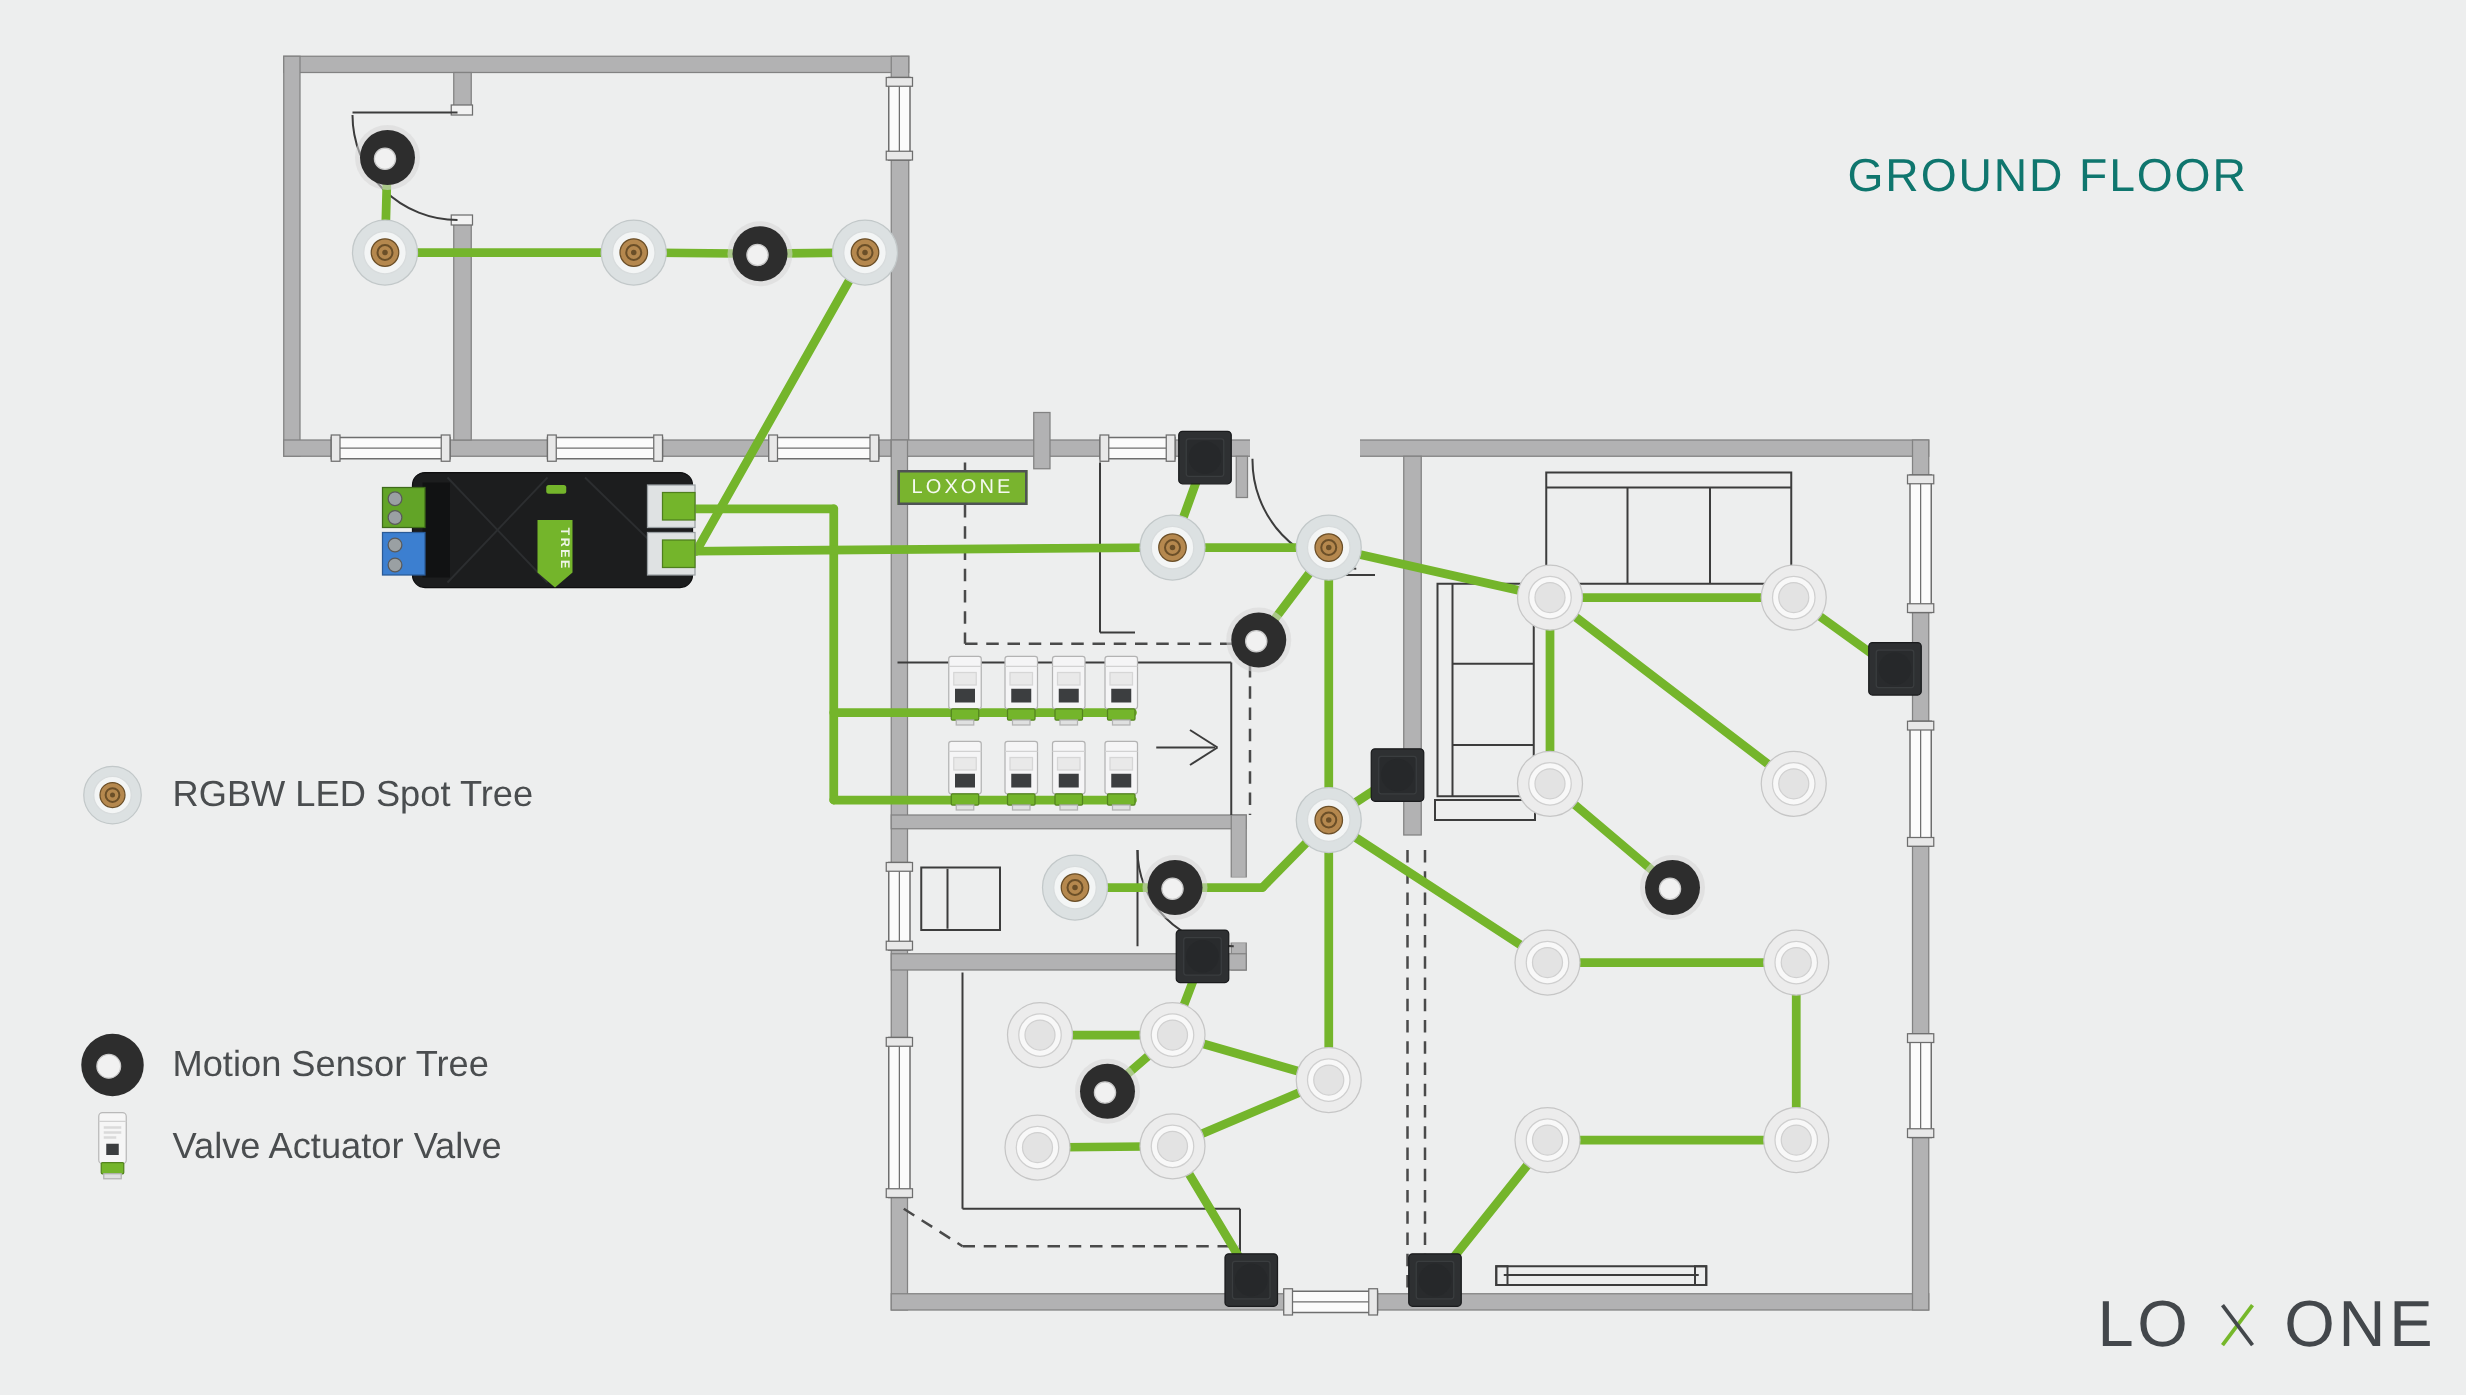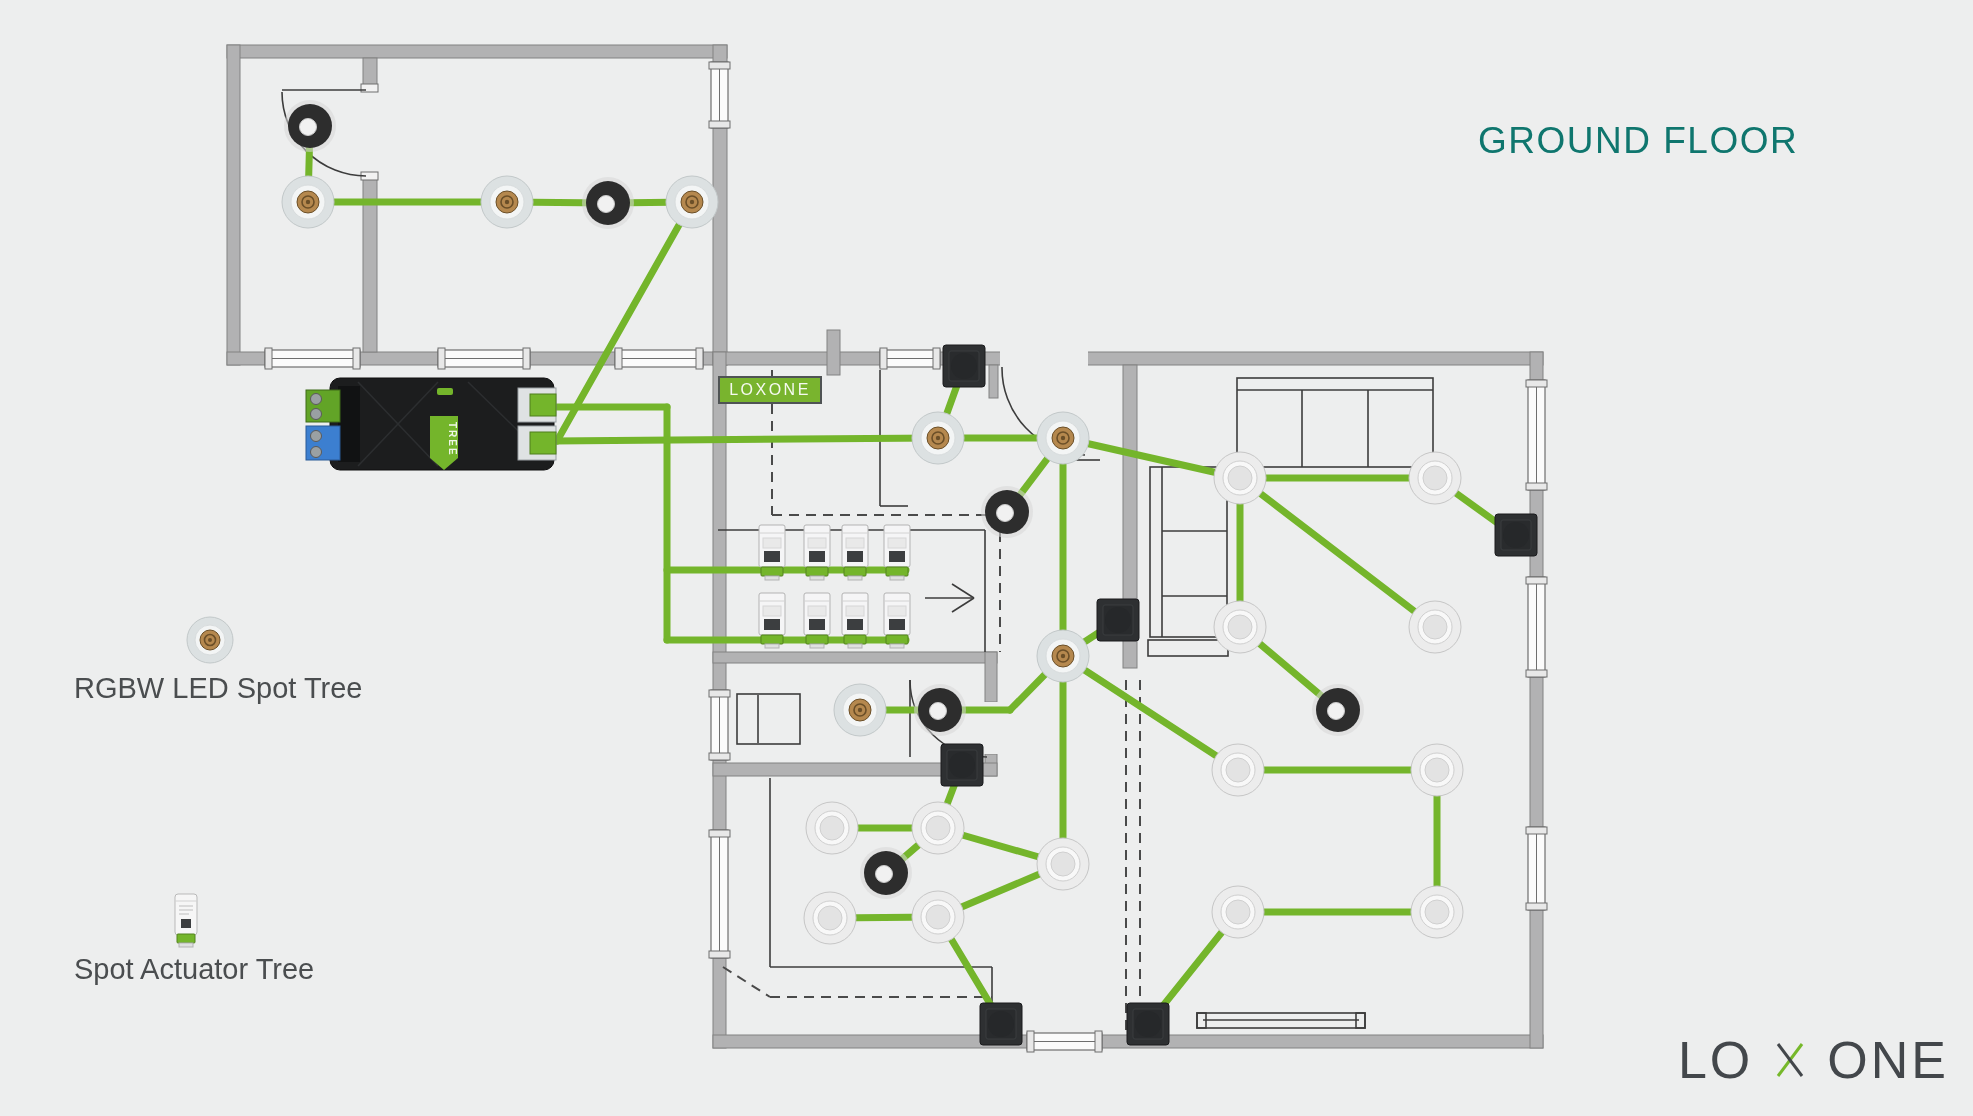--- a/index.html
+++ b/index.html
@@ -3,21 +3,21 @@
 <meta charset="utf-8">
 <style>
   html,body{margin:0;padding:0;background:#e4e4e4;}
   #stage{position:relative;width:1973px;height:1116px;background:#edeeee;overflow:hidden;
          font-family:"Liberation Sans",sans-serif;}
   #plan-svg{position:absolute;left:0;top:0;}
   .page-title{position:absolute;left:1478px;top:120px;font-size:37px;font-weight:300;
         letter-spacing:1.5px;color:#0f766e;}
   
   #legend{position:absolute;left:58px;top:602px;width:500px;height:360px;}
-  .legend-row{position:absolute;left:0;height:56px;display:flex;align-items:center;flex-direction:column;}
+  .legend-row{position:absolute;left:0;height:56px;display:flex;align-items:center;}
   .legend-icon{width:64px;display:flex;justify-content:center;align-items:center;flex:0 0 64px;}
   .legend-label{font-size:29px;color:#4a4d4f;margin-left:16px;white-space:nowrap;}
   
   #loxone-box{position:absolute;left:718px;top:340px;width:100px;height:24px;background:#79b42e;
         border:2px solid #4f5354;display:flex;align-items:center;justify-content:center;
         color:rgba(255,255,255,.93);font-size:16px;font-weight:300;letter-spacing:2.5px;margin-top:36px;}
   
   #logo{position:absolute;right:24px;top:1034px;display:flex;align-items:center;
         color:#43474b;font-size:52px;font-weight:200;letter-spacing:3px;line-height:1;gap:19px;}
   #logo .x-glyph{margin:0 1px;display:block;}
@@ -363,35 +363,44 @@
           <circle cx="26" cy="26" r="10" fill="#b5884e" stroke="#6b4f28"></circle>
           <circle cx="26" cy="26" r="5.5" fill="none" stroke="#6b4f28" stroke-width="1.6"></circle>
           <circle cx="26" cy="26" r="2" fill="#6b4f28"></circle>
         </svg>
       </span>
       <span class="legend-label">RGBW LED Spot Tree</span>
     </div>
 
 
 
+    <div class="legend-row" style="top:222px">
+      <span class="legend-icon">
+        <svg width="54" height="54">
+          <circle cx="27" cy="27" r="25" fill="#2d2d2d"></circle>
+          <circle cx="24" cy="28" r="9.5" fill="#f1f1f1" stroke="#c9c9c9"></circle>
+        </svg>
+      </span>
+      <span class="legend-label">Motion Sensor Tree</span>
+    </div>
 
     <div class="legend-row" style="top:287px">
       <span class="legend-icon">
         <svg width="28" height="58">
           <rect x="3" y="2" width="22" height="41" rx="3" fill="#f6f6f6" stroke="#b9b9b9"></rect>
           <line x1="3" y1="9" x2="25" y2="9" stroke="#d2d2d2"></line>
           <rect x="7" y="13" width="14" height="2" fill="#dadada"></rect>
           <rect x="7" y="17" width="14" height="2" fill="#dadada"></rect>
           <rect x="7" y="21" width="10" height="2" fill="#dadada"></rect>
           <rect x="9" y="27" width="10" height="9" fill="#3c3e40"></rect>
           <rect x="5" y="42" width="18" height="9" rx="1" fill="#74b52b" stroke="#53841e"></rect>
           <rect x="7" y="51" width="14" height="4" fill="#dfe0e0" stroke="#b3b3b3"></rect>
         </svg>
       </span>
-      <span class="legend-label">Spot Actuator Tree</span>
+      <span class="legend-label">Valve Actuator Valve</span>
     </div>
   </div>
 
   <div id="logo">
     <span>LO</span>
     <svg class="x-glyph" width="34" height="40" viewBox="0 0 34 40">
       <line x1="5" y1="36" x2="29" y2="4" stroke="#76b82a" stroke-width="3"></line>
       <line x1="5" y1="4" x2="29" y2="36" stroke="#43474b" stroke-width="3"></line>
     </svg>
     <span>ONE</span>

